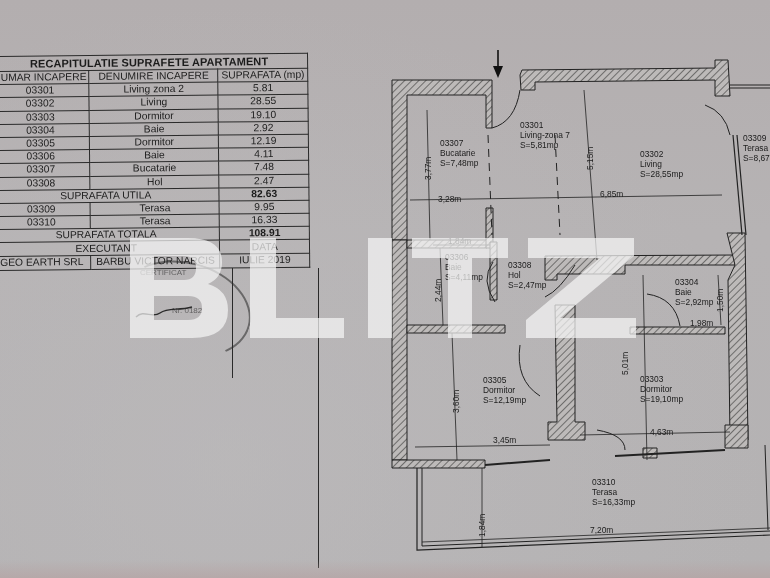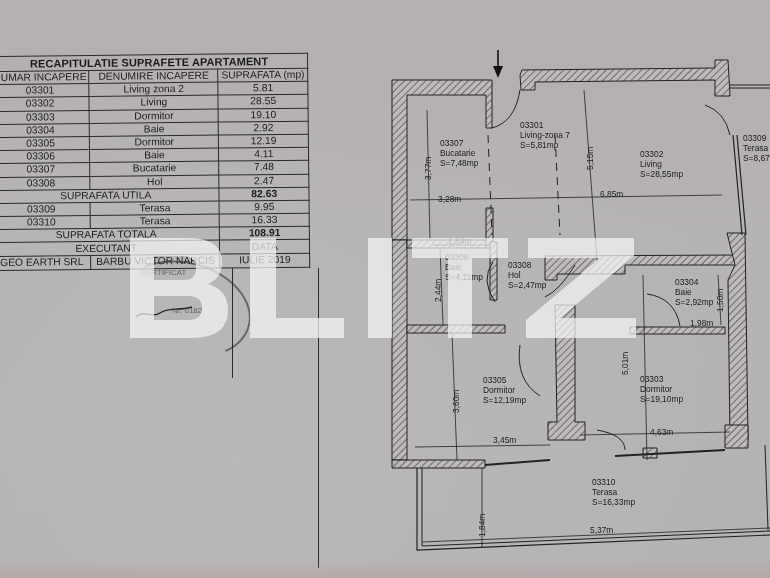--- a/index.html
+++ b/index.html
@@ -274,21 +274,21 @@
   <div class="dim v" style="left:200px; top:120px;">5,15m</div>
   <div class="dim" style="left:63px; top:186px;">1,84m</div>
   <div class="dim v" style="left:48px; top:252px;">2,44m</div>
   <div class="dim" style="left:305px; top:268px;">1,98m</div>
   <div class="dim v" style="left:330px; top:262px;">1,50m</div>
   <div class="dim v" style="left:66px; top:363px;">3,60m</div>
   <div class="dim" style="left:100px; top:385px;margin-left:8px;">3,45m</div>
   <div class="dim v" style="left:235px; top:325px;">5,01m</div>
   <div class="dim" style="left:265px; top:377px;text-align:center;">4,63m</div>
   <div class="dim v" style="left:92px; top:487px;">1,84m</div>
-  <div class="dim" style="left:205px; top:475px;">5,37m</div>
+  <div class="dim" style="left:205px; top:475px;">7,20m</div>
 </div>
 
 <svg class="watermark" viewBox="0 0 510 104">
   <g fill="rgba(245,245,245,0.72)">
 
     <path d="M0 2 L58 2 Q92 2 92 26 Q92 42 78 48 Q98 54 98 74 Q98 102 62 102 L0 102 Z M24 20 L24 44 L54 44 Q66 44 66 32 Q66 20 54 20 Z M24 60 L24 84 L58 84 Q72 84 72 72 Q72 60 58 60 Z"></path>
 
     <path d="M120 2 L146 2 L146 82 L214 82 L214 102 L120 102 Z"></path>
 
     <path d="M238 2 L262 2 L262 102 L238 102 Z"></path>

